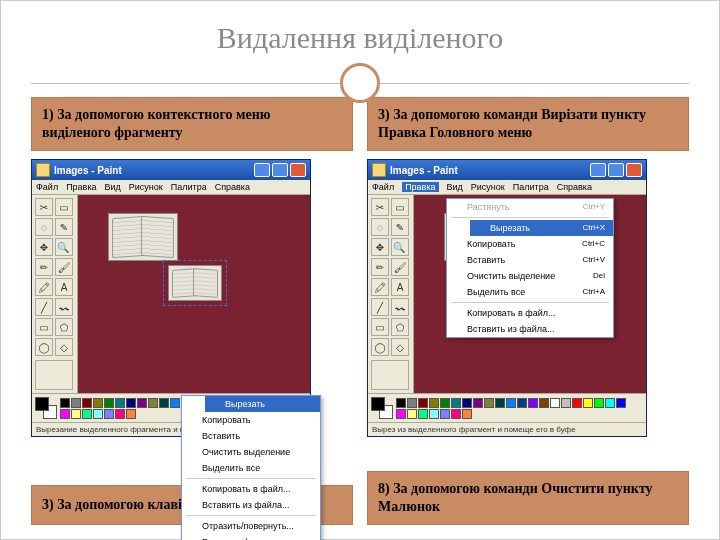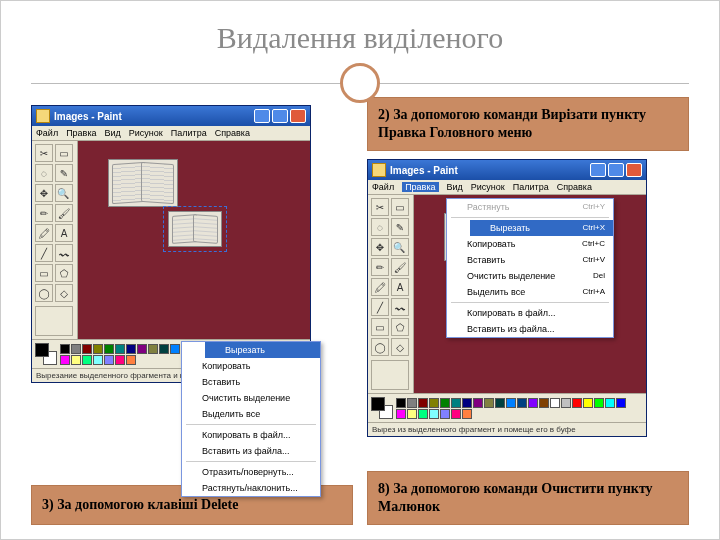--- a/index.html
+++ b/index.html
@@ -205,20 +205,21 @@
 <body>
 
 <div class="slide">
   <h1 class="title">Видалення виділеного</h1>
   <div class="ring"></div>
   <div class="hr"></div>
 
   <div class="cols">
 
     <div class="col">
+      <div class="caption">1) За допомогою контекстного меню виділеного фрагменту</div>
       <div class="paint-box">
         <div class="paint-window">
           <div class="titlebar">
             <div class="ticon"></div>
             <div class="ttext">Images - Paint</div>
             <div class="winbtns">
               <div class="winbtn"></div>
               <div class="winbtn"></div>
               <div class="winbtn close"></div>
             </div>
@@ -307,21 +308,21 @@
             <div class="mi">Вставить из файла...</div>
             <div class="msep"></div>
             <div class="mi">Отразить/повернуть...</div>
             <div class="mi">Растянуть/наклонить...</div>
           </div>
       </div>
       <div class="caption cap-bottom">3) За допомогою клавіші Delete</div>
     </div>
 
     <div class="col">
-      <div class="caption">2) За допомогою команди Вирізати пункту Правка Головного меню</div>
+      <div class="caption">3) За допомогою команди Вирізати пункту Правка Головного меню</div>
       <div class="paint-box">
         <div class="paint-window" style="position:relative;">
           <div class="titlebar">
             <div class="ticon"></div>
             <div class="ttext">Images - Paint</div>
             <div class="winbtns">
               <div class="winbtn"></div>
               <div class="winbtn"></div>
               <div class="winbtn close"></div>
             </div>

